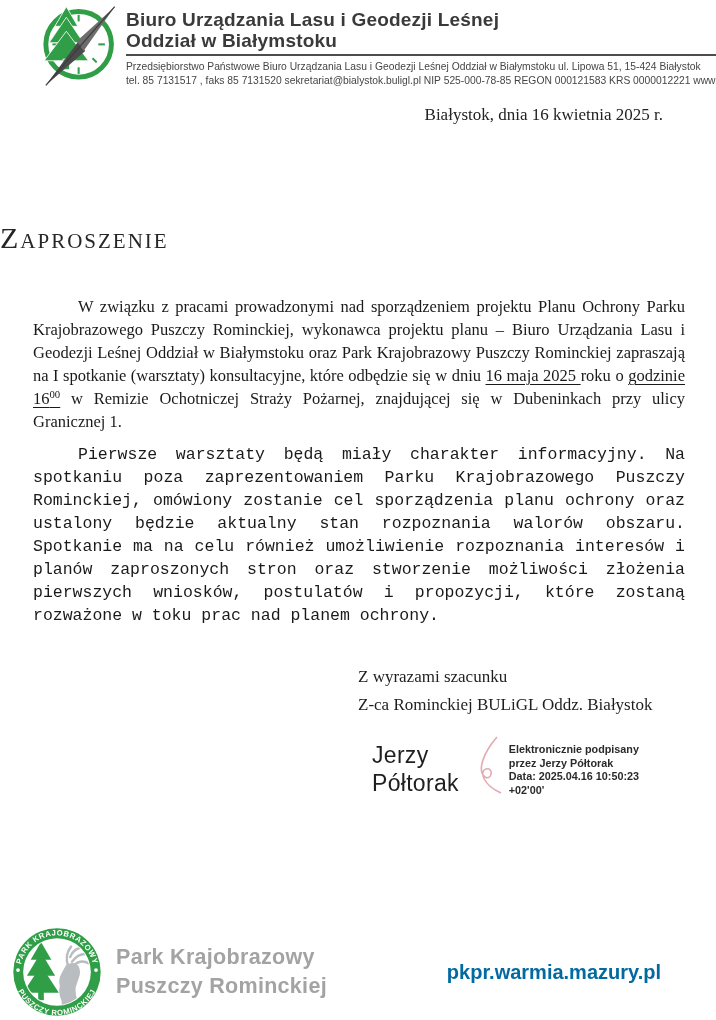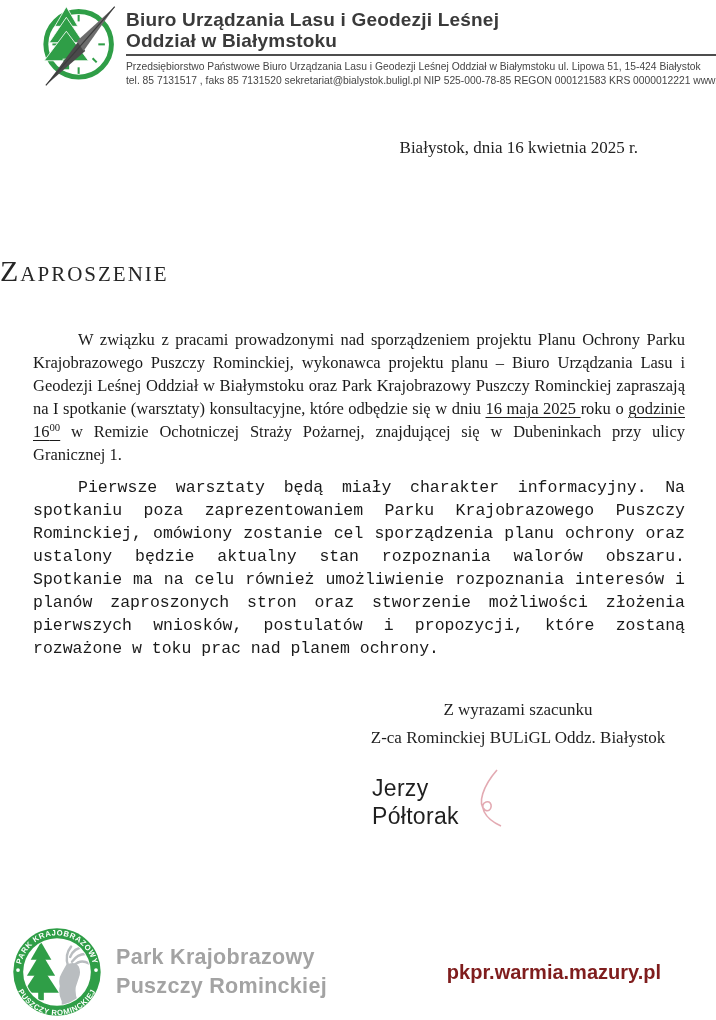--- a/index.html
+++ b/index.html
@@ -37,23 +37,23 @@
     margin:3px 0 4px 0;
   }
   .lh-small{
     font-size:10.3px;
     color:#454545;
     line-height:14px;
     white-space:nowrap;
   }
   
   .date-line{
-    margin-top:50px;
+    margin-top:17px;
     text-align:right;
-    padding-right:78px;
+    padding-right:53px;
     font-size:17px;
     color:#222;
   }
   
   .doc-title{
     margin-top:96px;
     text-align:left;
     font-variant:small-caps;
     font-size:30px;
     letter-spacing:2px;
@@ -71,21 +71,20 @@
     line-height:23px;
     color:#1a1a1a;
   }
   .body-text p + p{margin-top:10px;font-family:Liberation Mono, monospace;}
   .u{text-decoration:underline;text-underline-offset:3px;}
   .sup{vertical-align:super;font-size:0.65em;line-height:0;}
   
   .closing{
     margin:36px 38px 0 auto;
     width:320px;
-    text-align:center;
     font-size:17px;
     color:#1e1e1e;
     line-height:28px;
   }
   .closing .line2{white-space:nowrap;}
   
   .signature{
     display:flex;
     align-items:flex-end;
     margin:16px 0 0 372px;
@@ -183,20 +182,26 @@
   </div>
 
   <div class="signature">
     <div class="sig-name">
       <div>Jerzy</div>
       <div>Półtorak</div>
     </div>
     <svg class="sig-swoosh" viewBox="0 0 34 62" aria-hidden="true">
       <path d="M24,2 C10,18 4,36 12,42 C19,46 21,32 13,34 C6,36 10,50 28,58" fill="none" stroke="#e3aab2" stroke-width="1.6"></path>
     </svg>
+    <div class="sig-esig">
+      <div>Elektronicznie podpisany</div>
+      <div>przez Jerzy Półtorak</div>
+      <div>Data: 2025.04.16 10:50:23</div>
+      <div>+02'00'</div>
+    </div>
   </div>
 
   <div class="footer">
     <svg class="footer-logo" viewBox="0 0 100 100" aria-hidden="true">
       <defs>
         <clipPath id="innerClip">
             <circle cx="50" cy="50" r="35"></circle>
           </clipPath>
         <path id="arcTop" d="M11,50 A39,39 0 0 1 89,50" fill="none"></path>
         <path id="arcBottom" d="M4,50 A46,46 0 0 0 96,50" fill="none"></path>
@@ -226,16 +231,16 @@
             <path d="M68,43 C73,38 79,38 84,41"></path>
           </g>
           <path d="M60,42 q9,-4 13,2 q3,6 0,13 l-3,9 q-1,8 2,14 l-2,12 q-8,4 -15,1 l0,-12 q-4,-8 -2,-16 q-2,-8 2,-14 z" fill="#b9bdc0"></path>
         </g>
       </g>
     </svg>
     <div class="park-name" style="color: rgb(163, 163, 163);">
       <div>Park Krajobrazowy</div>
       <div>Puszczy Rominckiej</div>
     </div>
-    <a class="footer-link" style="color: #7f1d1d;">pkpr.warmia.mazury.pl</a>
+    <a class="footer-link" style="color: #0369a1;">pkpr.warmia.mazury.pl</a>
   </div>
 
 </div>
 
 </body></html>

